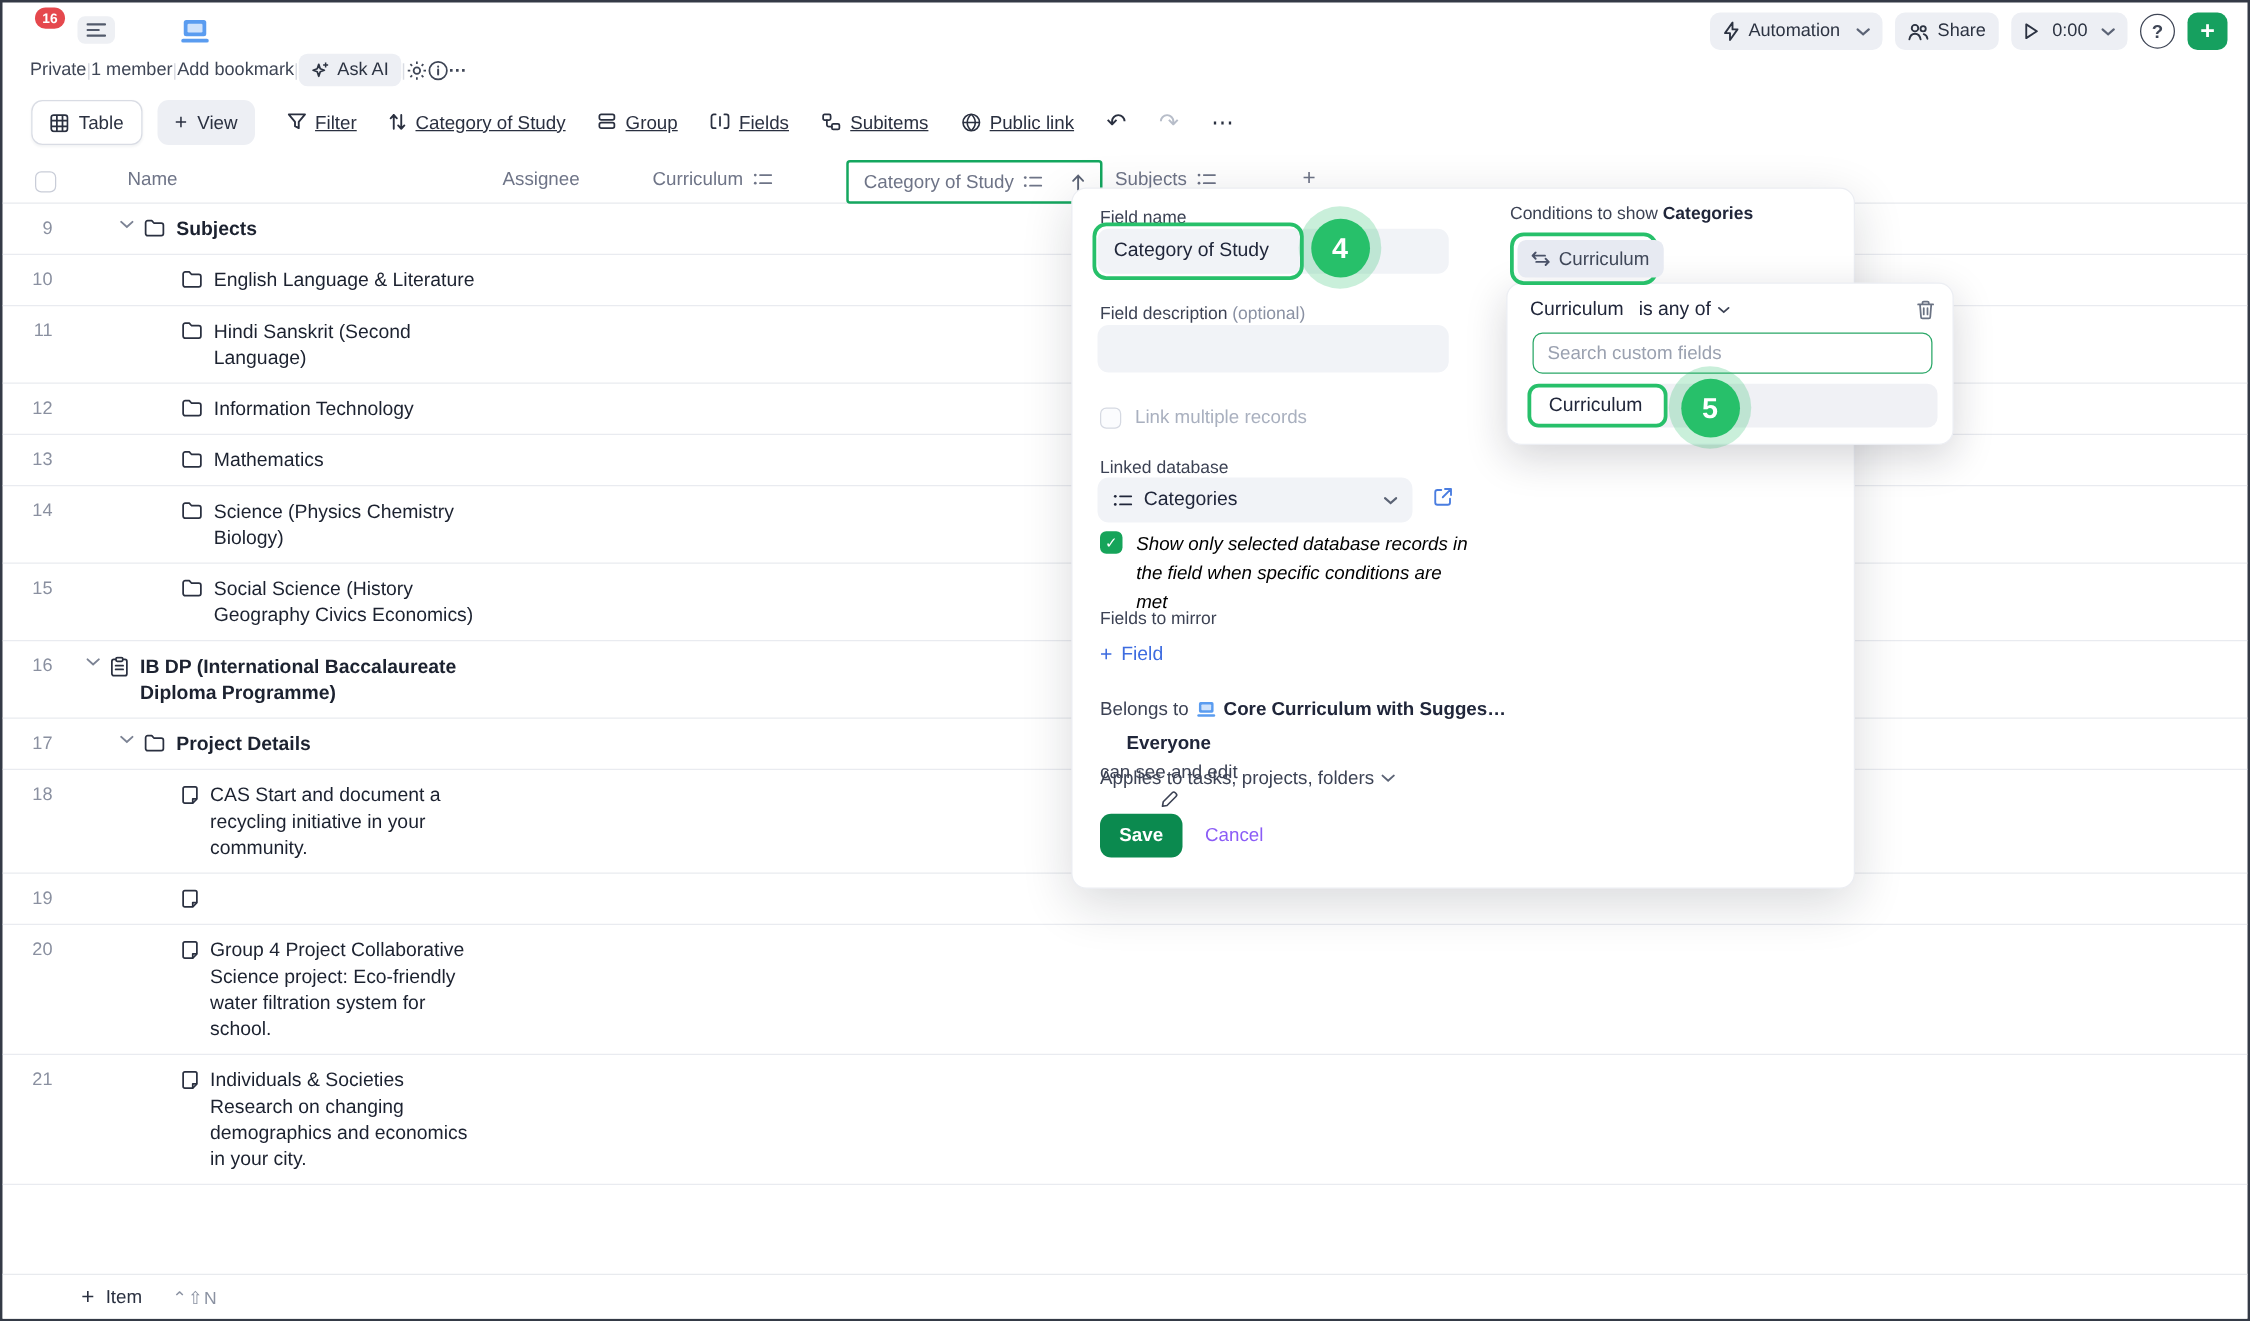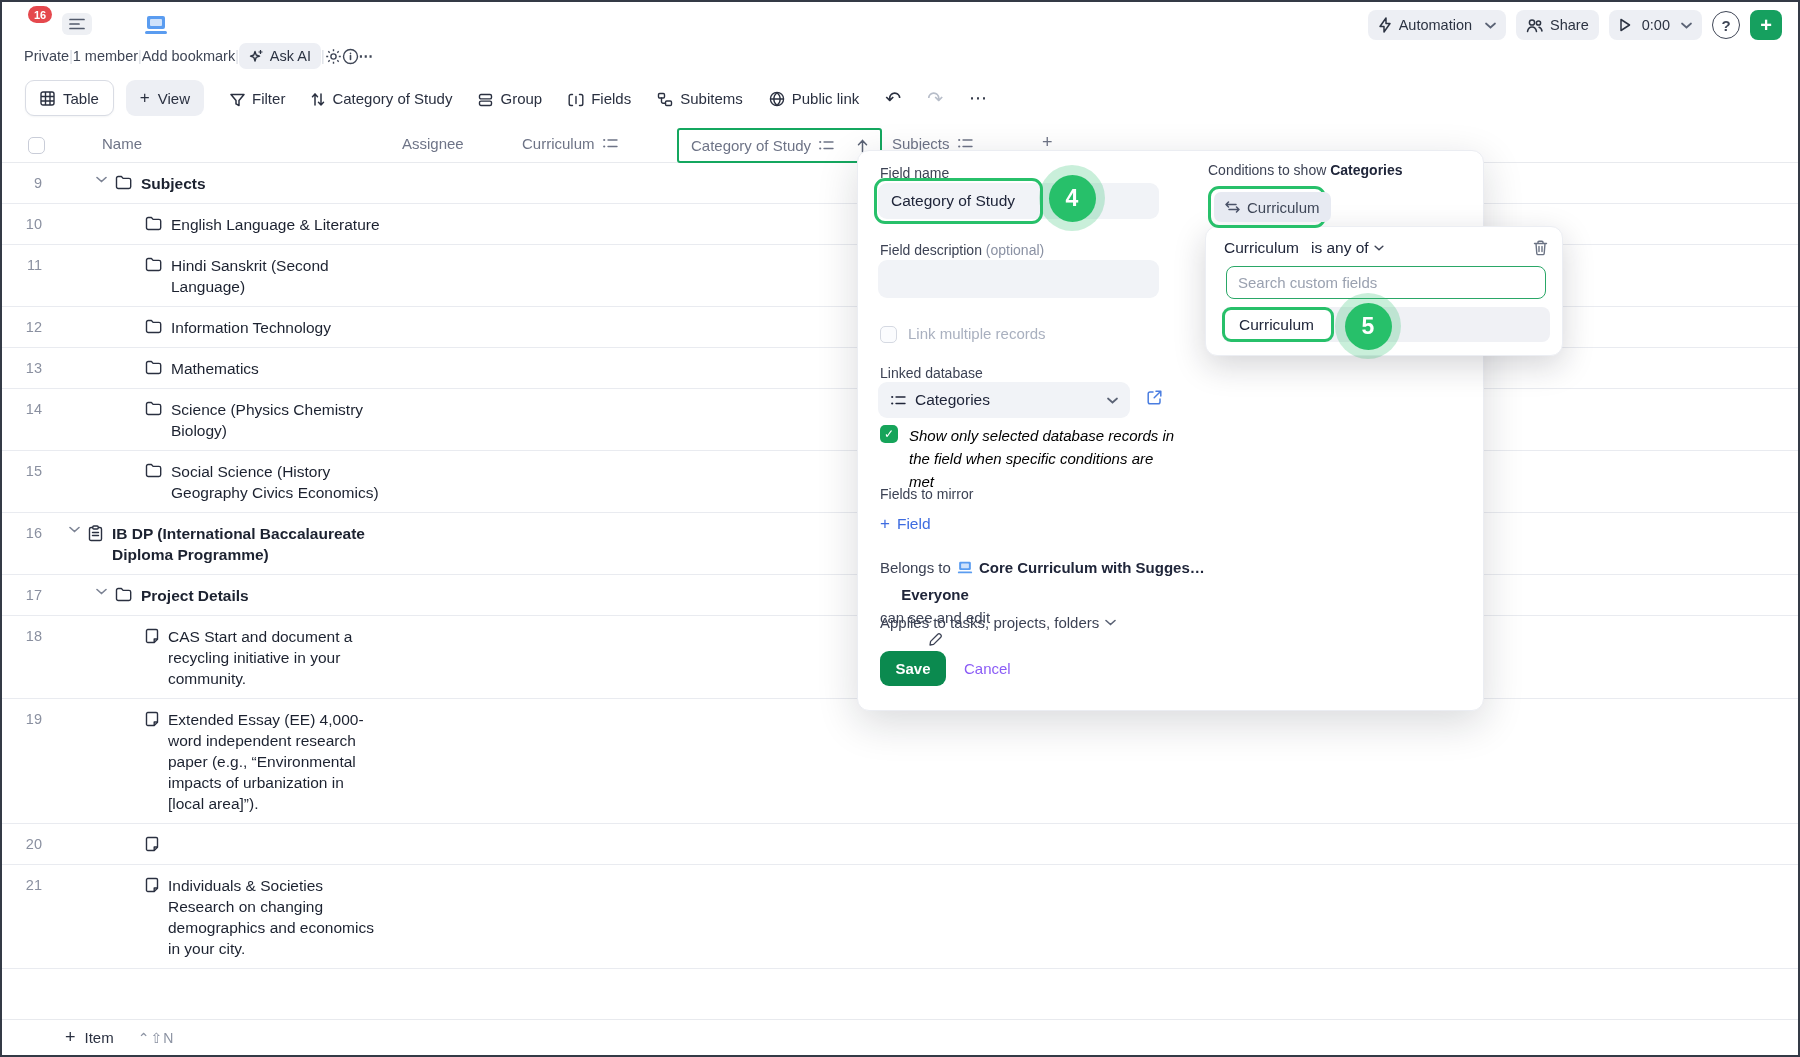--- a/index.html
+++ b/index.html
@@ -29,21 +29,21 @@
   .meta .sep { color:#d9dce3; font-size:14px; }
   .askai { background:#edeff4; border-radius:7px; height:26px; display:flex; align-items:center; gap:6px; padding:0 10px; color:#2c3342; font-weight:500;}
   .meta .mi { color:#3f4656; display:flex; align-items:center; }
 
   
   .toolbar { position:absolute; top:78px; left:23px; height:36px; display:flex; align-items:center; gap:26px;
              font-size:15px; color:#2a3040; font-weight:500; }
   .tb-table { display:flex; align-items:center; gap:8px; background:#fff; border:1px solid #d9dce4; border-radius:9px;
               height:36px; padding:0 14px; box-shadow:0 1px 2px rgba(25,30,50,.05); }
   .tb-view { display:flex; align-items:center; gap:8px; background:#edeff4; border-radius:9px; height:36px; padding:0 14px; margin-left:-14px;}
-  .tb-item { display:flex; align-items:flex-end; gap:7px; cursor:pointer; }
+  .tb-item { display:flex; align-items:flex-start; gap:7px; cursor:pointer;text-decoration:underline; }
   .tb-undo { color:#2a3040; font-size:19px; }
   .tb-redo { color:#b7bdc9; font-size:19px; }
   .tb-more { color:#2a3040; font-size:18px; letter-spacing:2px; }
 
   
   .thead { position:absolute; top:126px; left:0; right:0; height:35px; border-bottom:1px solid #e8eaee; font-size:15px; color:#6e7487; }
   .thead .cb { position:absolute; left:26px; top:9px; width:17px; height:17px; border:1.5px solid #c9cdd8; border-radius:5px; background:#fff;}
   .th-label { position:absolute; top:7px; display:flex; align-items:center; gap:7px; }
   .green-cell { position:absolute; left:675px; top:0px; width:205px; height:35px; border:2px solid #14a75f; border-radius:3px;
                 display:flex; align-items:center; gap:7px; padding:0 12px; color:#6e7487; background:#fff; }
@@ -464,32 +464,32 @@
 
     <div class="trow lvl3">
       <span class="rnum">19</span>
 
       <span class="ricon ic-page" style="display: inline-block;">
           <svg width="14" height="16" viewBox="0 0 14 16" fill="none" stroke="currentColor" stroke-width="1.4" stroke-linejoin="round">
             <path d="M1.5 2.8c0-.7.6-1.3 1.3-1.3h8.4c.7 0 1.3.6 1.3 1.3v8.4L9.2 14.5H2.8c-.7 0-1.3-.6-1.3-1.3z"></path>
             <path d="M12.5 11H9.2v3.5"></path>
           </svg>
         </span>
-      <span class="rtext">Extended Essay (EE) 4,000-word independent research paper (e.g., “Environmental impacts of urbanization in [local area]”).</span>
     </div>
 
     <div class="trow lvl3">
       <span class="rnum">20</span>
 
       <span class="ricon ic-page" style="display: inline-block;">
           <svg width="14" height="16" viewBox="0 0 14 16" fill="none" stroke="currentColor" stroke-width="1.4" stroke-linejoin="round">
             <path d="M1.5 2.8c0-.7.6-1.3 1.3-1.3h8.4c.7 0 1.3.6 1.3 1.3v8.4L9.2 14.5H2.8c-.7 0-1.3-.6-1.3-1.3z"></path>
             <path d="M12.5 11H9.2v3.5"></path>
           </svg>
         </span>
+      <span class="rtext">Group 4 Project Collaborative Science project: Eco-friendly water filtration system for school.</span>
     </div>
 
     <div class="trow lvl3">
       <span class="rnum">21</span>
 
       <span class="ricon ic-page" style="display: inline-block;">
           <svg width="14" height="16" viewBox="0 0 14 16" fill="none" stroke="currentColor" stroke-width="1.4" stroke-linejoin="round">
             <path d="M1.5 2.8c0-.7.6-1.3 1.3-1.3h8.4c.7 0 1.3.6 1.3 1.3v8.4L9.2 14.5H2.8c-.7 0-1.3-.6-1.3-1.3z"></path>
             <path d="M12.5 11H9.2v3.5"></path>
           </svg>

